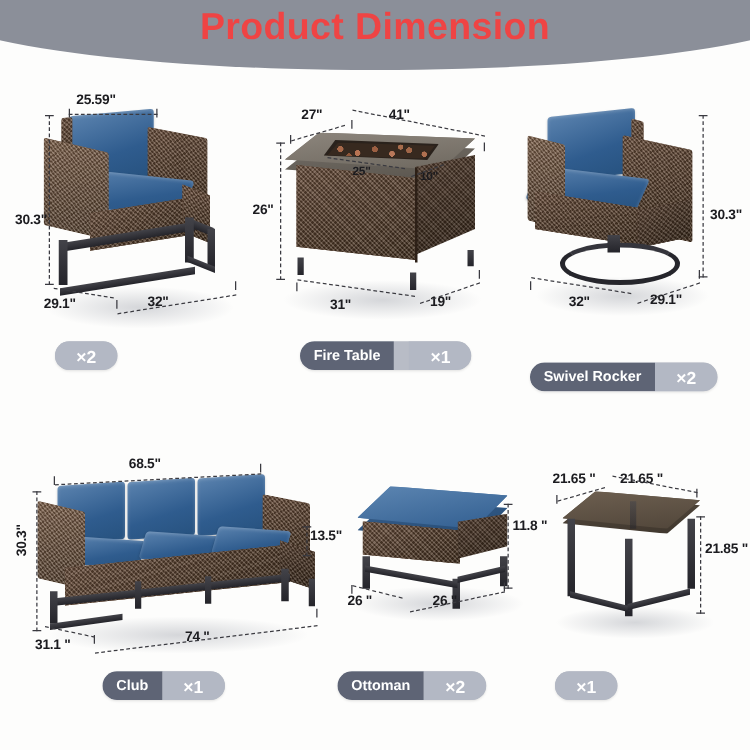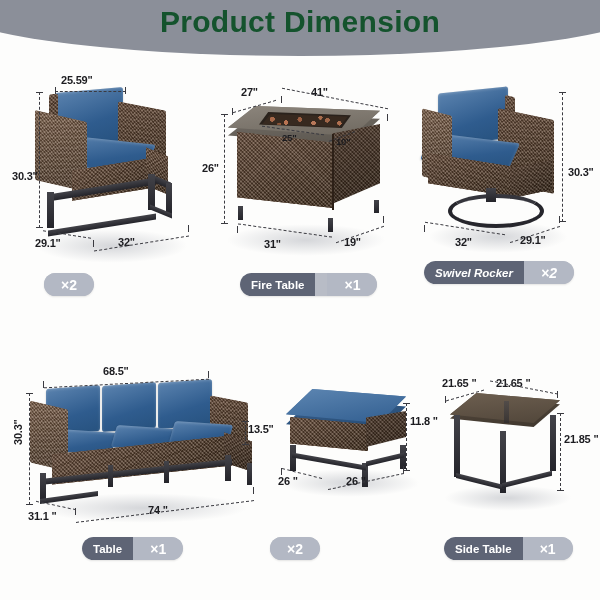--- a/index.html
+++ b/index.html
@@ -16,21 +16,21 @@
   }
   #header-bg{
     position:absolute;left:-60px;top:-110px;
     width:720px;height:166px;
     background:#8b8f99;
     border-radius:0 0 50% 50% / 0 0 32% 32%;
   }
   #header-title{
     position:absolute;left:0;top:5px;width:600px;
     text-align:center;
-    font-size:30px;font-weight:bold;color:#14532d;
+    font-size:30px;font-weight:bold;color:#ef4444;
     letter-spacing:.3px;
   }
   
   .cell{position:absolute;}
   .stage{position:absolute;}
   
   .pill{
     position:absolute;height:23px;
     display:flex;align-items:stretch;
     border-radius:12px;overflow:hidden;
@@ -265,21 +265,21 @@
   <div class="tick v" style="left:159px;top:155px;"></div>
 
   <div class="dim" style="left:55px;top:170px;">32"</div>
   <div class="mline" style="left:25px;top:162px;width:80px;transform:skewY(9deg);"></div>
   <div class="tick h" style="left:24px;top:159px;"></div>
 
   <div class="dim" style="left:120px;top:168px;">29.1"</div>
   <div class="mline" style="left:110px;top:168px;width:50px;transform:skewY(-18deg);"></div>
   <div class="tick h" style="left:159px;top:150px;"></div>
 
-  <div class="pill" style="left:24px;top:195px;font-style:italic;">
+  <div class="pill" style="left:24px;top:224px;">
     <div class="pl-label">Swivel Rocker</div>
     <div class="pl-qty">×2</div>
   </div>
 </div>
 
 <div class="cell" style="left:14px;top:365px;width:250px;height:200px;">
 
   <div class="shadow-ellipse" style="left:24px;top:128px;width:210px;height:30px;"></div>
 
   <div class="stage" style="left:0;top:0;width:250px;height:170px;">
@@ -326,21 +326,21 @@
 
   <div class="dim" style="left:14px;top:145px;">31.1 "</div>
   <div class="mline" style="left:22px;top:140px;width:40px;transform:skewY(12deg);"></div>
 
   <div class="dim" style="left:134px;top:139px;">74 "</div>
   <div class="mline" style="left:62px;top:146px;width:178px;transform:skewY(-7deg);"></div>
   <div class="tick h" style="left:61px;top:143px;"></div>
   <div class="tick h" style="left:239px;top:122px;"></div>
 
   <div class="pill" style="left:68px;top:172px;">
-    <div class="pl-label">Table</div>
+    <div class="pl-label">Club</div>
     <div class="pl-qty">×1</div>
   </div>
 </div>
 
 <div class="cell" style="left:266px;top:365px;width:168px;height:200px;">
 
   <div class="shadow-ellipse" style="left:14px;top:104px;width:140px;height:28px;"></div>
 
   <div class="stage" style="left:0;top:0;width:168px;height:150px;">
 
@@ -377,20 +377,21 @@
   <div class="dim" style="left:80px;top:110px;">26 "</div>
   <div class="mline" style="left:62px;top:116px;width:76px;transform:skewY(-12deg);"></div>
   <div class="tick h" style="left:137px;top:101px;"></div>
 
   <div class="dim" style="left:144px;top:50px;">11.8 "</div>
   <div class="mline v" style="left:140px;top:38px;height:68px;"></div>
   <div class="tick v" style="left:137px;top:38px;"></div>
   <div class="tick v" style="left:137px;top:105px;"></div>
 
   <div class="pill" style="left:4px;top:172px;">
+    <div class="pl-label">Ottoman</div>
     <div class="pl-qty">×2</div>
   </div>
 </div>
 
 <div class="cell" style="left:434px;top:365px;width:166px;height:200px;">
 
   <div class="shadow-ellipse" style="left:10px;top:120px;width:128px;height:26px;"></div>
 
   <div class="stage" style="left:0;top:0;width:166px;height:160px;">
 
@@ -417,16 +418,15 @@
   <div class="dim" style="left:62px;top:12px;">21.65 "</div>
   <div class="mline" style="left:56px;top:22px;width:68px;transform:skewY(11deg);"></div>
   <div class="tick h" style="left:123px;top:26px;"></div>
 
   <div class="dim" style="left:130px;top:68px;">21.85 "</div>
   <div class="mline v" style="left:126px;top:48px;height:78px;"></div>
   <div class="tick v" style="left:123px;top:48px;"></div>
   <div class="tick v" style="left:123px;top:125px;"></div>
 
   <div class="pill" style="left:10px;top:172px;">
-    <div class="pl-label">Side Table</div>
     <div class="pl-qty">×1</div>
   </div>
 </div>
 
 </body></html>

